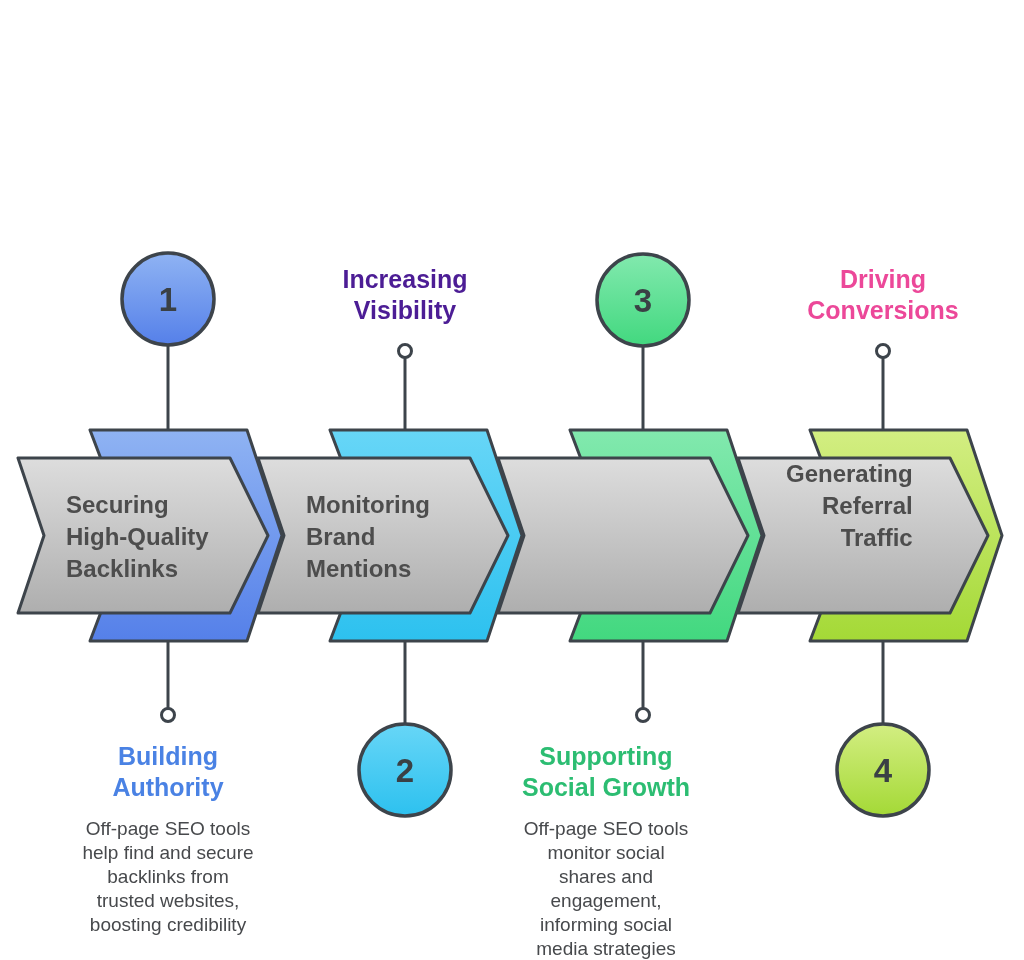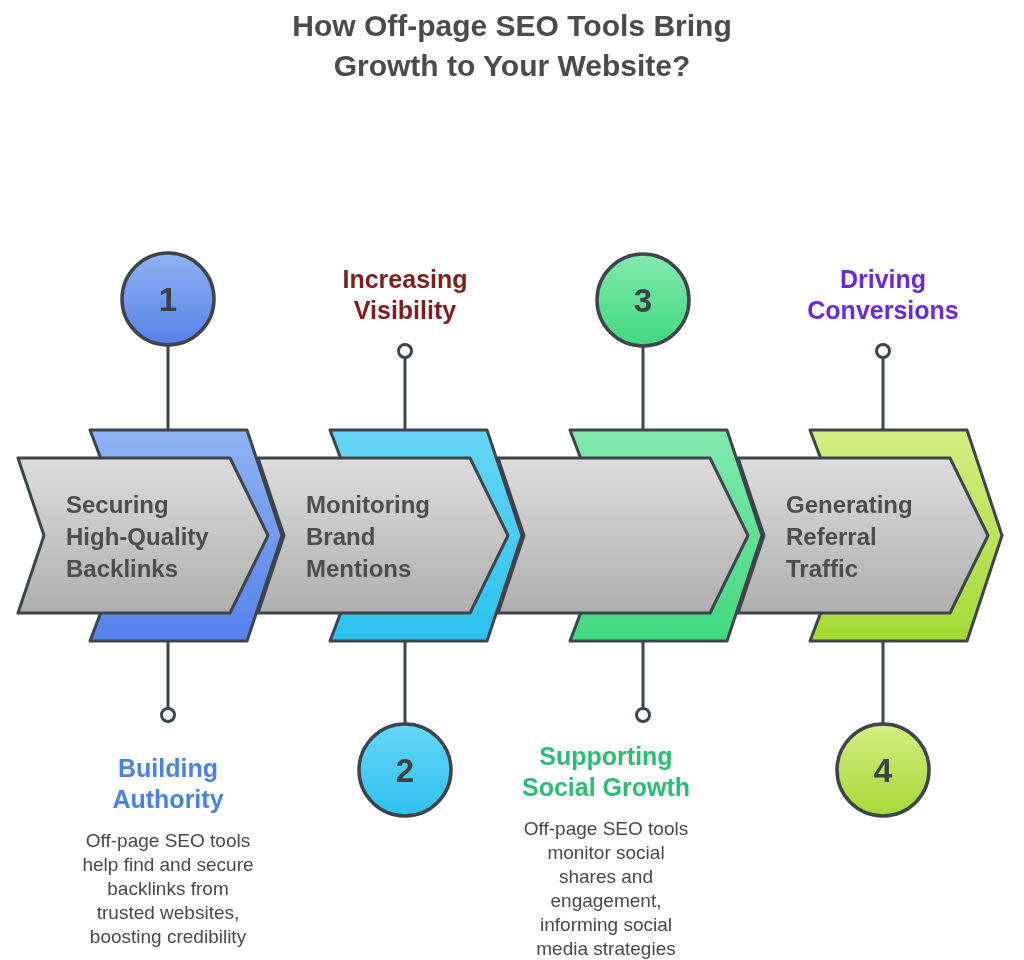--- a/index.html
+++ b/index.html
@@ -31,22 +31,20 @@
   }
   .callout-body {
     font-size:19px; line-height:24px; color:#47494c;
   }
 </style>
 </head>
 <body>
 
 <div class="canvas">
 
-  <div class="page-title pre">How Off-page SEO Tools Bring
-Growth to Your Website?</div>
 
   <svg class="diagram-svg" width="1024" height="960" viewBox="0 0 1024 960">
     <defs>
       <linearGradient id="gradGray" x1="0" y1="0" x2="0" y2="1">
         <stop offset="0" stop-color="#DDDDDD"></stop>
         <stop offset="1" stop-color="#AEAEAE"></stop>
       </linearGradient>
       <linearGradient id="grad0" x1="0" y1="0" x2="0" y2="1">
         <stop offset="0" stop-color="#8FB3F3"></stop>
         <stop offset="1" stop-color="#5580E9"></stop>
@@ -114,48 +112,48 @@
   <div class="step-number" style="left:405px; top:771px;">2</div>
   <div class="step-number" style="left:643px; top:301px;">3</div>
   <div class="step-number" style="left:883px; top:771px;">4</div>
 
   <div class="chev-label pre" style="left:306px; top:537px;">Monitoring
 Brand
 Mentions</div>
   <div class="chev-label pre" style="left:66px;  top:537px;">Securing
 High-Quality
 Backlinks</div>
-  <div class="chev-label pre" style="left:786px; top:537px;">Generating
+  <div class="chev-label pre" style="left:786px; top:506px;text-align:right;">Generating
 Referral
 Traffic</div>
 
-  <div class="callout pos-bottom" style="left:168px;margin-top:12px;">
+  <div class="callout pos-bottom" style="left:168px;">
     <div class="callout-heading pre" style="color: rgb(74, 130, 228);">Building
 Authority</div>
     <div class="callout-body pre">Off-page SEO tools
 help find and secure
 backlinks from
 trusted websites,
 boosting credibility</div>
   </div>
 
   <div class="callout pos-top" style="left:405px;">
-    <div class="callout-heading pre" style="color: #7f1d1d;">Increasing
+    <div class="callout-heading pre" style="color: #4c1d95;">Increasing
 Visibility</div>
   </div>
 
   <div class="callout pos-bottom" style="left:606px;">
     <div class="callout-heading pre" style="color: rgb(44, 189, 114);">Supporting
 Social Growth</div>
     <div class="callout-body pre">Off-page SEO tools
 monitor social
 shares and
 engagement,
 informing social
 media strategies</div>
   </div>
 
   <div class="callout pos-top" style="left:883px;">
-    <div class="callout-heading pre" style="color: #6d28d9;">Driving
+    <div class="callout-heading pre" style="color: #ec4899;">Driving
 Conversions</div>
   </div>
 
 </div>
 
 </body></html>

